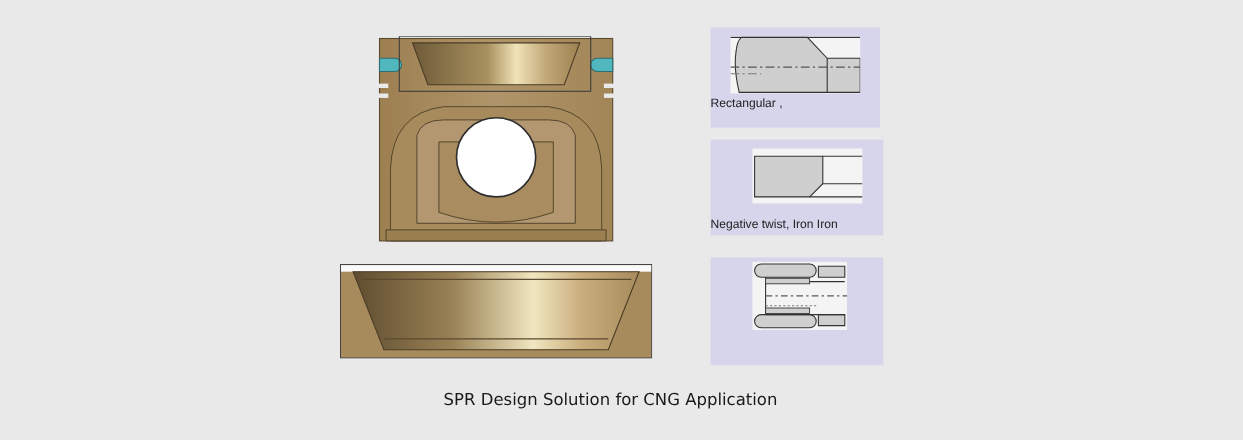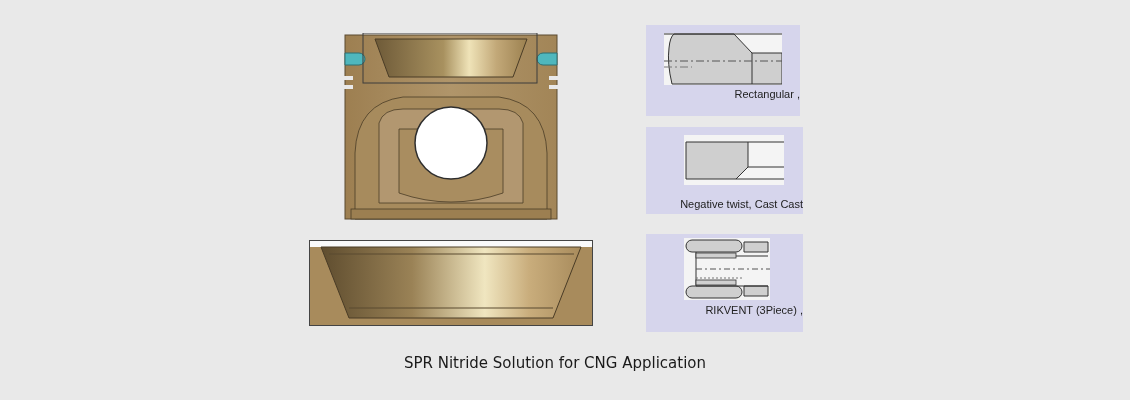--- a/index.html
+++ b/index.html
@@ -1,20 +1,20 @@
 <!DOCTYPE html>
 <html><head>
 <meta charset="utf-8">
 <style>
   html, body { margin:0; padding:0; }
   body { width:1130px; height:400px; background:#e9e9e9; position:relative; overflow:hidden; font-family:"Liberation Sans", sans-serif; }
   .abs { position:absolute; }
   .panel { position:absolute; background:#d6d5ec; }
   .ring-draw { position:absolute; background:#f4f4f4; }
-  .panel-label { position:absolute; left:0; right:0; text-align:right; font-size:11px; color:#222; line-height:13px; }
+  .panel-label { position:absolute; left:0; right:0; text-align:left; font-size:11px; color:#222; line-height:13px; }
   .caption { position:absolute; left:390px; width:330px; top:354px; text-align:center; font-size:15px; color:#1a1a1a; font-family:"DejaVu Sans", sans-serif; }
 </style>
 </head>
 <body>
 
 <div class="abs" style="left:343px;top:33px;width:216px;height:188px;">
   <svg width="216" height="188" viewBox="0 0 216 188">
     <defs>
       <linearGradient id="bowl" x1="0" x2="1" y1="0" y2="0">
         <stop offset="0" stop-color="#6e5a38"></stop>
@@ -90,36 +90,35 @@
 <div class="panel" style="left:646px;top:127px;width:157px;height:87px;">
   <div class="ring-draw" style="left:38px;top:8px;width:100px;height:50px;">
     <svg width="100" height="50" viewBox="0 0 100 50">
       <path d="M2,7 L64,7 L64,32 L52,44 L2,44 Z" fill="#cfcfcf" stroke="#333" stroke-width="1"></path>
       <line x1="64" y1="7" x2="100" y2="7" stroke="#333"></line>
       <line x1="64" y1="32" x2="100" y2="32" stroke="#333"></line>
       <line x1="52" y1="44" x2="100" y2="44" stroke="#333"></line>
     </svg>
   </div>
   <div class="panel-label" style="top:71px;">
-    <div>Negative twist, Cast Cast</div>
+    <div>Negative twist, Iron Iron</div>
   </div>
 </div>
 
 <div class="panel" style="left:646px;top:234px;width:157px;height:98px;">
   <div class="ring-draw" style="left:38px;top:4px;width:86px;height:62px;">
     <svg width="86" height="62" viewBox="0 0 86 62">
       <rect x="2" y="2" width="56" height="12" rx="6" fill="#cfcfcf" stroke="#333"></rect>
       <rect x="2" y="48" width="56" height="12" rx="6" fill="#cfcfcf" stroke="#333"></rect>
       <path d="M60,4 L84,4 L84,14 L60,14 Z" fill="#cfcfcf" stroke="#333"></path>
       <path d="M60,48 L84,48 L84,58 L60,58 Z" fill="#cfcfcf" stroke="#333"></path>
       <path d="M12,14 L12,48 M12,18 L84,18 M12,48 L84,48" stroke="#333" fill="none"></path>
       <rect x="12" y="15" width="40" height="5" fill="#cfcfcf" stroke="#333" stroke-width="0.8"></rect>
       <line x1="12" y1="31" x2="86" y2="31" stroke="#555" stroke-dasharray="6,3,2,3"></line>
       <line x1="12" y1="40" x2="60" y2="40" stroke="#777" stroke-dasharray="2,2"></line>
       <rect x="12" y="42" width="40" height="5" fill="#cfcfcf" stroke="#333" stroke-width="0.8"></rect>
     </svg>
   </div>
   <div class="panel-label" style="top:70px;">
-    <div>RIKVENT  (3Piece) ,</div>
   </div>
 </div>
 
-<div class="caption">SPR Nitride Solution for CNG Application</div>
+<div class="caption">SPR Design Solution for CNG Application</div>
 
 </body></html>

